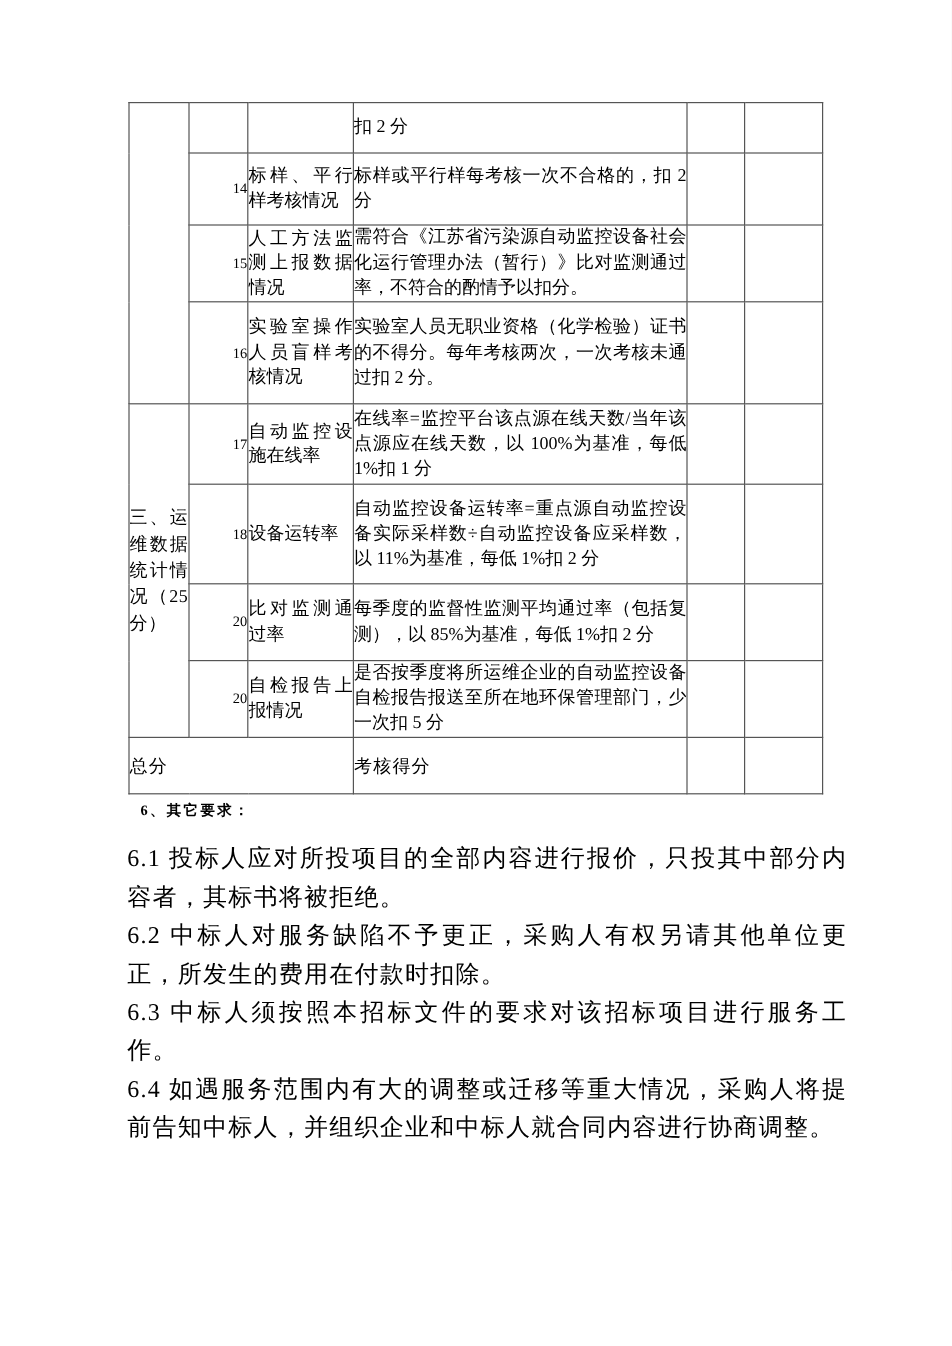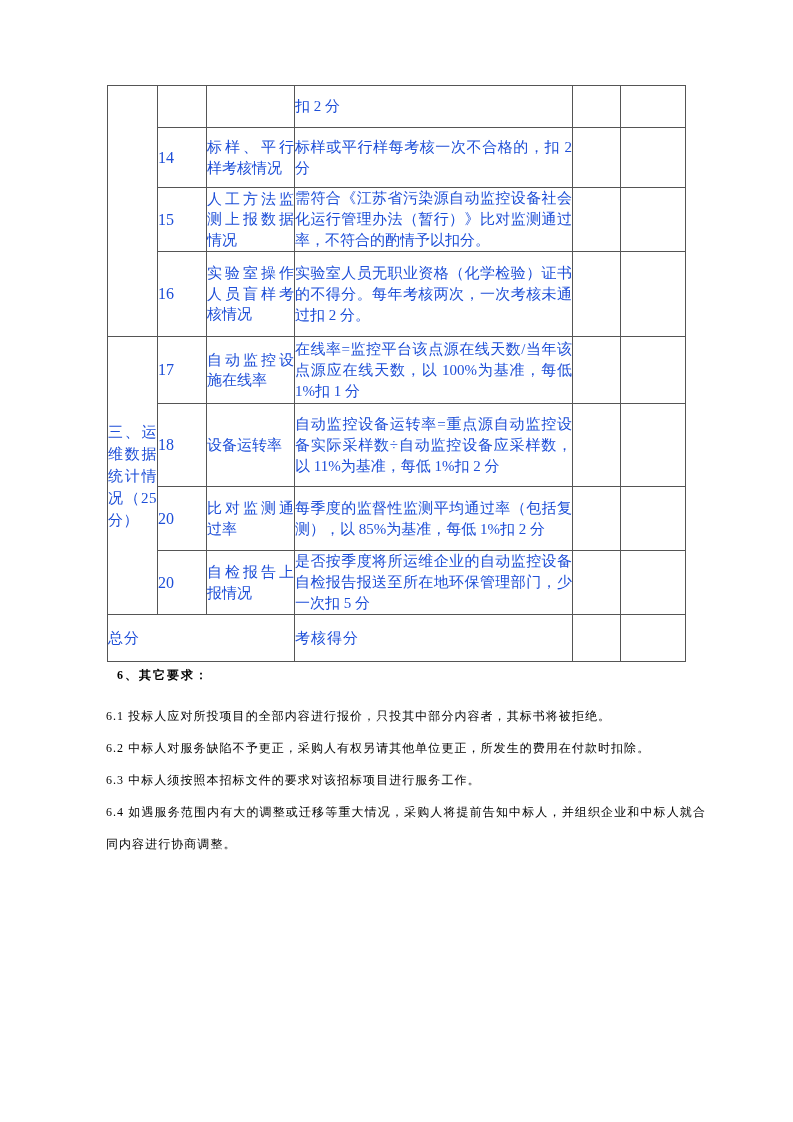--- a/index.html
+++ b/index.html
@@ -17,38 +17,38 @@
   }
 
   
   table.score-table {
     position: absolute;
     left: 107px; top: 85px;
     width: 578px;
     border-collapse: collapse;
     table-layout: fixed;
     font-size: 15px;
-    color: #1d4ed8;
+    color: #000000;
   }
   table.score-table td {
     border: 1px solid #555555;
     padding: 0;
     vertical-align: middle;
     overflow: hidden;
     box-sizing: border-box;
   }
   td.cat {
     text-align: justify;
     padding: 0 7px;
     line-height: 22px;
     letter-spacing: 0.5px;
   }
   td.num {
-    text-align: left;
-    font-size: 16px;
+    text-align: right;
+    font-size: 12px;
     font-family: "Liberation Serif", "DejaVu Serif", serif;
   }
   td.item {
     text-align: justify;
     padding: 0 10px 0 8px;
     line-height: 20.5px;
   }
   td.desc {
     text-align: justify;
     padding: 2px 16px 2px 8px;
@@ -79,21 +79,21 @@
     letter-spacing: 2px;
     color: #000000;
   }
   .paragraphs {
     position: absolute;
     left: 106px; top: 700px;
     width: 600px;
   }
   .paragraphs p {
     margin: 0;
-    font-size: 12px;
+    font-size: 20px;
     line-height: 32px;
     letter-spacing: 1.05px;
     text-align: justify;
     color: #000000;
   }
 </style>
 </head>
 <body>
 
 <div class="page">

